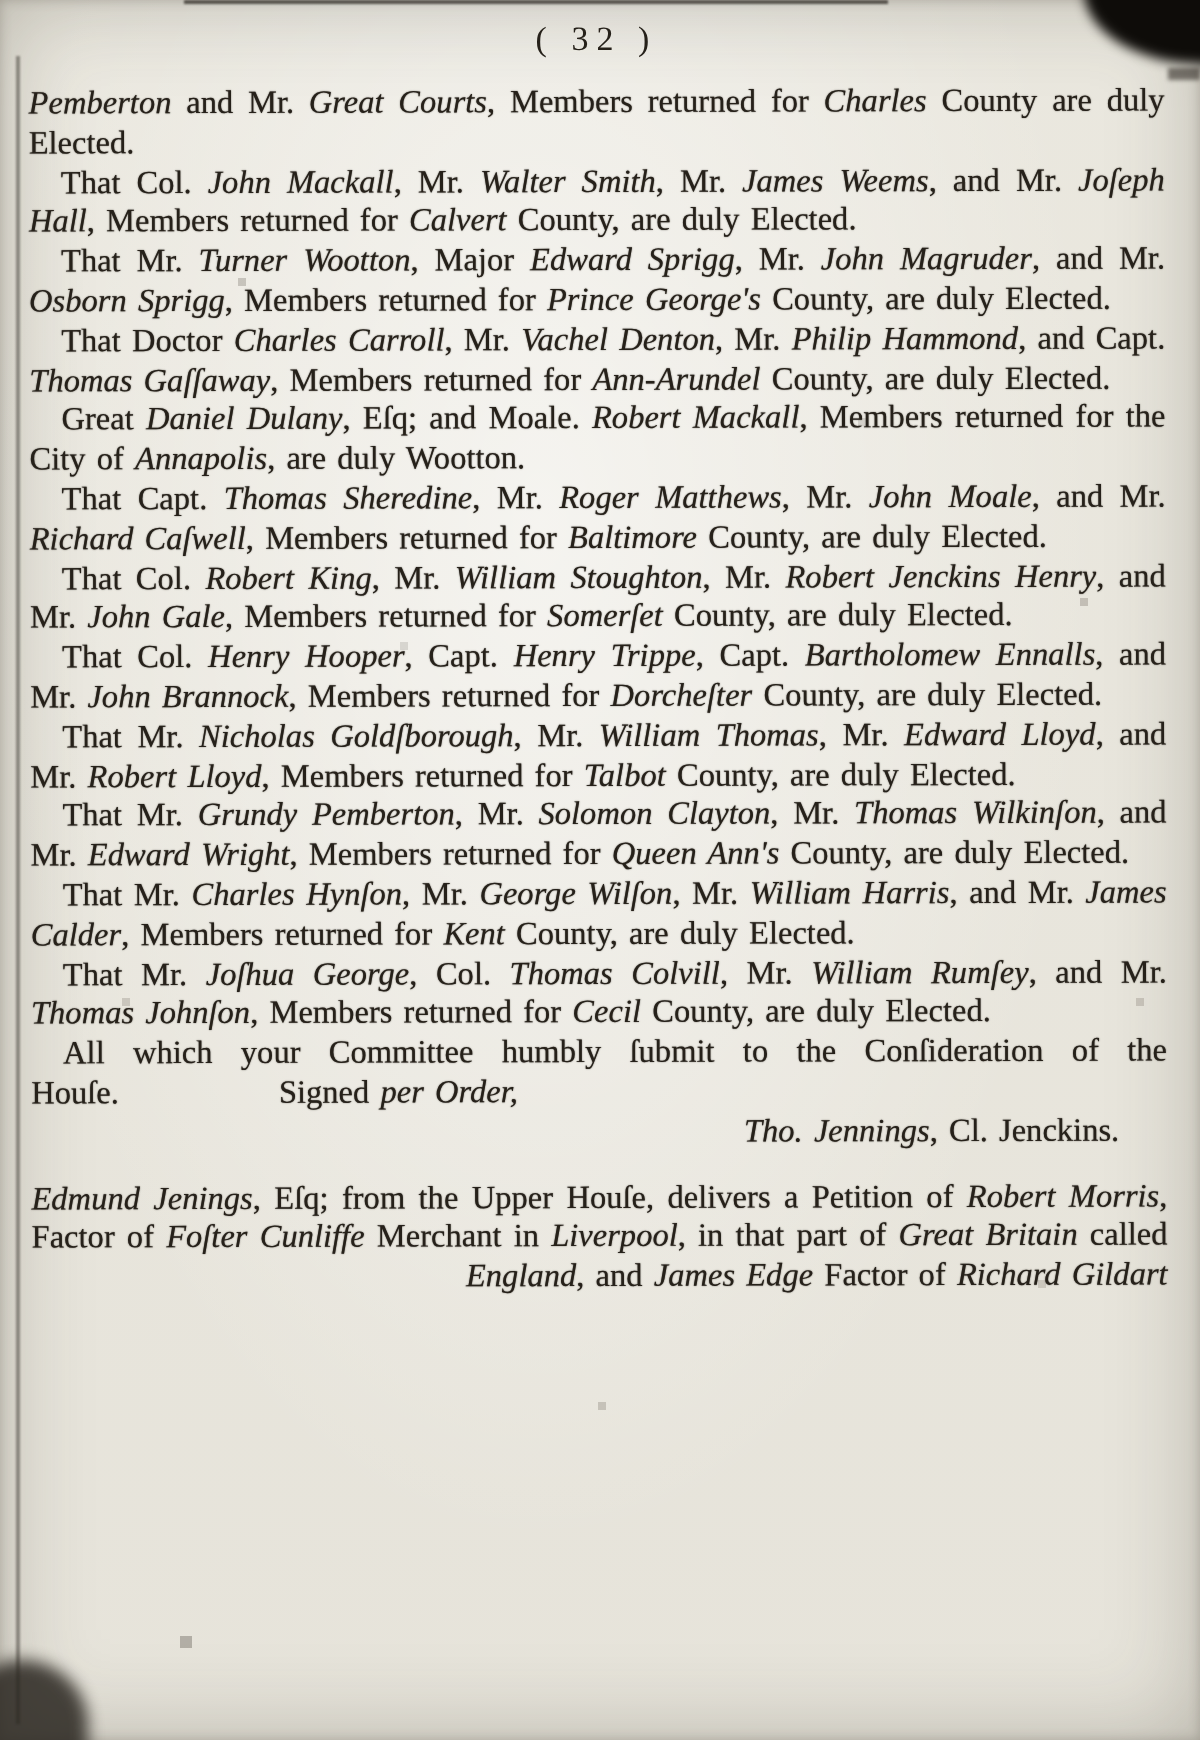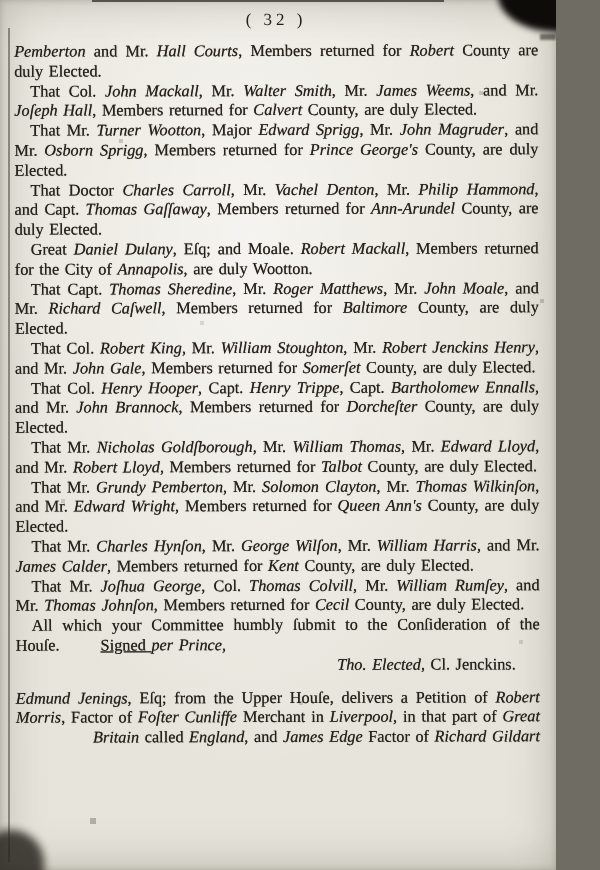--- a/index.html
+++ b/index.html
@@ -3,21 +3,21 @@
 <meta charset="utf-8">
 <style>
   :root{
     --paper:#f3f1e9;
     --ink:#26211a;
   }
   html,body{margin:0;padding:0;}
   body{background:#6f6c64;}
   .page{
     position:relative;
-    width:556px;height:870px;
+    width:600px;height:870px;
     background-color:var(--paper);
     background-image:
       radial-gradient(ellipse at 45% 30%, rgba(255,255,255,.55) 0%, rgba(255,255,255,0) 60%),
       linear-gradient(rgba(118,108,88,.07), rgba(118,108,88,.10));
     box-shadow: inset 0 0 46px rgba(62,56,44,.28), inset 0 0 6px rgba(62,56,44,.25);
     overflow:hidden;
     font-family:"Liberation Serif","DejaVu Serif",serif;
     color:var(--ink);
   }
   .text-block{
@@ -88,31 +88,31 @@
   <div class="artifact blotch-tr"></div>
   <div class="artifact mark-right"></div>
   <div class="artifact blotch-bl"></div>
   <div class="artifact edge-line-left"></div>
   <div class="artifact edge-line-top"></div>
   <div class="artifact specks"></div>
 
   <div class="text-block">
     <div class="page-number">( 32 )</div>
     <div>
-        <p class="para noindent"><span class="ital">Pemberton</span><span class="rom"> and Mr. </span><span class="ital">Hall Courts</span><span class="rom">, Members returned for </span><span class="ital">Robert</span><span class="rom"> County are duly Elected.</span></p>
+        <p class="para noindent"><span class="ital">Pemberton</span><span class="rom"> and Mr. </span><span class="ital">Great Courts</span><span class="rom">, Members returned for </span><span class="ital">Charles</span><span class="rom"> County are duly Elected.</span></p>
         <p class="para"><span class="rom">That Col. </span><span class="ital">John Mackall</span><span class="rom">, Mr. </span><span class="ital">Walter Smith</span><span class="rom">, Mr. </span><span class="ital">James Weems</span><span class="rom">, and Mr. </span><span class="ital">Joſeph Hall</span><span class="rom">, Members returned for </span><span class="ital">Calvert</span><span class="rom"> County, are duly Elected.</span></p>
         <p class="para"><span class="rom">That Mr. </span><span class="ital">Turner Wootton</span><span class="rom">, Major </span><span class="ital">Edward Sprigg</span><span class="rom">, Mr. </span><span class="ital">John Magruder</span><span class="rom">, and Mr. </span><span class="ital">Osborn Sprigg</span><span class="rom">, Members returned for </span><span class="ital">Prince George's</span><span class="rom"> County, are duly Elected.</span></p>
         <p class="para"><span class="rom">That Doctor </span><span class="ital">Charles Carroll</span><span class="rom">, Mr. </span><span class="ital">Vachel Denton</span><span class="rom">, Mr. </span><span class="ital">Philip Hammond</span><span class="rom">, and Capt. </span><span class="ital">Thomas Gaſſaway</span><span class="rom">, Members returned for </span><span class="ital">Ann-Arundel</span><span class="rom"> County, are duly Elected.</span></p>
         <p class="para"><span class="rom">Great </span><span class="ital">Daniel Dulany</span><span class="rom">, Eſq; and Moale. </span><span class="ital">Robert Mackall</span><span class="rom">, Members returned for the City of </span><span class="ital">Annapolis</span><span class="rom">, are duly Wootton.</span></p>
         <p class="para"><span class="rom">That Capt. </span><span class="ital">Thomas Sheredine</span><span class="rom">, Mr. </span><span class="ital">Roger Matthews</span><span class="rom">, Mr. </span><span class="ital">John Moale</span><span class="rom">, and Mr. </span><span class="ital">Richard Caſwell</span><span class="rom">, Members returned for </span><span class="ital">Baltimore</span><span class="rom"> County, are duly Elected.</span></p>
         <p class="para"><span class="rom">That Col. </span><span class="ital">Robert King</span><span class="rom">, Mr. </span><span class="ital">William Stoughton</span><span class="rom">, Mr. </span><span class="ital">Robert Jenckins Henry</span><span class="rom">, and Mr. </span><span class="ital">John Gale</span><span class="rom">, Members returned for </span><span class="ital">Somerſet</span><span class="rom"> County, are duly Elected.</span></p>
         <p class="para"><span class="rom">That Col. </span><span class="ital">Henry Hooper</span><span class="rom">, Capt. </span><span class="ital">Henry Trippe</span><span class="rom">, Capt. </span><span class="ital">Bartholomew Ennalls</span><span class="rom">, and Mr. </span><span class="ital">John Brannock</span><span class="rom">, Members returned for </span><span class="ital">Dorcheſter</span><span class="rom"> County, are duly Elected.</span></p>
         <p class="para"><span class="rom">That Mr. </span><span class="ital">Nicholas Goldſborough</span><span class="rom">, Mr. </span><span class="ital">William Thomas</span><span class="rom">, Mr. </span><span class="ital">Edward Lloyd</span><span class="rom">, and Mr. </span><span class="ital">Robert Lloyd</span><span class="rom">, Members returned for </span><span class="ital">Talbot</span><span class="rom"> County, are duly Elected.</span></p>
         <p class="para"><span class="rom">That Mr. </span><span class="ital">Grundy Pemberton</span><span class="rom">, Mr. </span><span class="ital">Solomon Clayton</span><span class="rom">, Mr. </span><span class="ital">Thomas Wilkinſon</span><span class="rom">, and Mr. </span><span class="ital">Edward Wright</span><span class="rom">, Members returned for </span><span class="ital">Queen Ann's</span><span class="rom"> County, are duly Elected.</span></p>
         <p class="para"><span class="rom">That Mr. </span><span class="ital">Charles Hynſon</span><span class="rom">, Mr. </span><span class="ital">George Wilſon</span><span class="rom">, Mr. </span><span class="ital">William Harris</span><span class="rom">, and Mr. </span><span class="ital">James Calder</span><span class="rom">, Members returned for </span><span class="ital">Kent</span><span class="rom"> County, are duly Elected.</span></p>
         <p class="para"><span class="rom">That Mr. </span><span class="ital">Joſhua George</span><span class="rom">, Col. </span><span class="ital">Thomas Colvill</span><span class="rom">, Mr. </span><span class="ital">William Rumſey</span><span class="rom">, and Mr. </span><span class="ital">Thomas Johnſon</span><span class="rom">, Members returned for </span><span class="ital">Cecil</span><span class="rom"> County, are duly Elected.</span></p>
-        <p class="para"><span class="rom">All which your Committee humbly ſubmit to the Conſideration of the Houſe.</span><span class="rom" style="margin-left: 41px; text-decoration: underline;">Signed </span><span class="ital">per Prince,</span></p>
-        <p class="para sig"><span class="ital">Tho. Elected</span><span class="rom">, Cl. Jenckins.</span></p>
+        <p class="para"><span class="rom">All which your Committee humbly ſubmit to the Conſideration of the Houſe.</span><span class="rom" style="margin-left: 80px;">Signed </span><span class="ital">per Order,</span></p>
+        <p class="para sig"><span class="ital">Tho. Jennings</span><span class="rom">, Cl. Jenckins.</span></p>
         <p class="para noindent gap-above last-right"><span class="ital">Edmund Jenings</span><span class="rom">, Eſq; from the Upper Houſe, delivers a Petition of </span><span class="ital">Robert Morris</span><span class="rom">, Factor of </span><span class="ital">Foſter Cunliffe</span><span class="rom"> Merchant in </span><span class="ital">Liverpool</span><span class="rom">, in that part of </span><span class="ital">Great Britain</span><span class="rom"> called </span><span class="ital">England</span><span class="rom">, and </span><span class="ital">James Edge</span><span class="rom"> Factor of </span><span class="ital">Richard Gildart</span></p>
       </div>
   </div>
 
 </div>
 
 </body></html>

